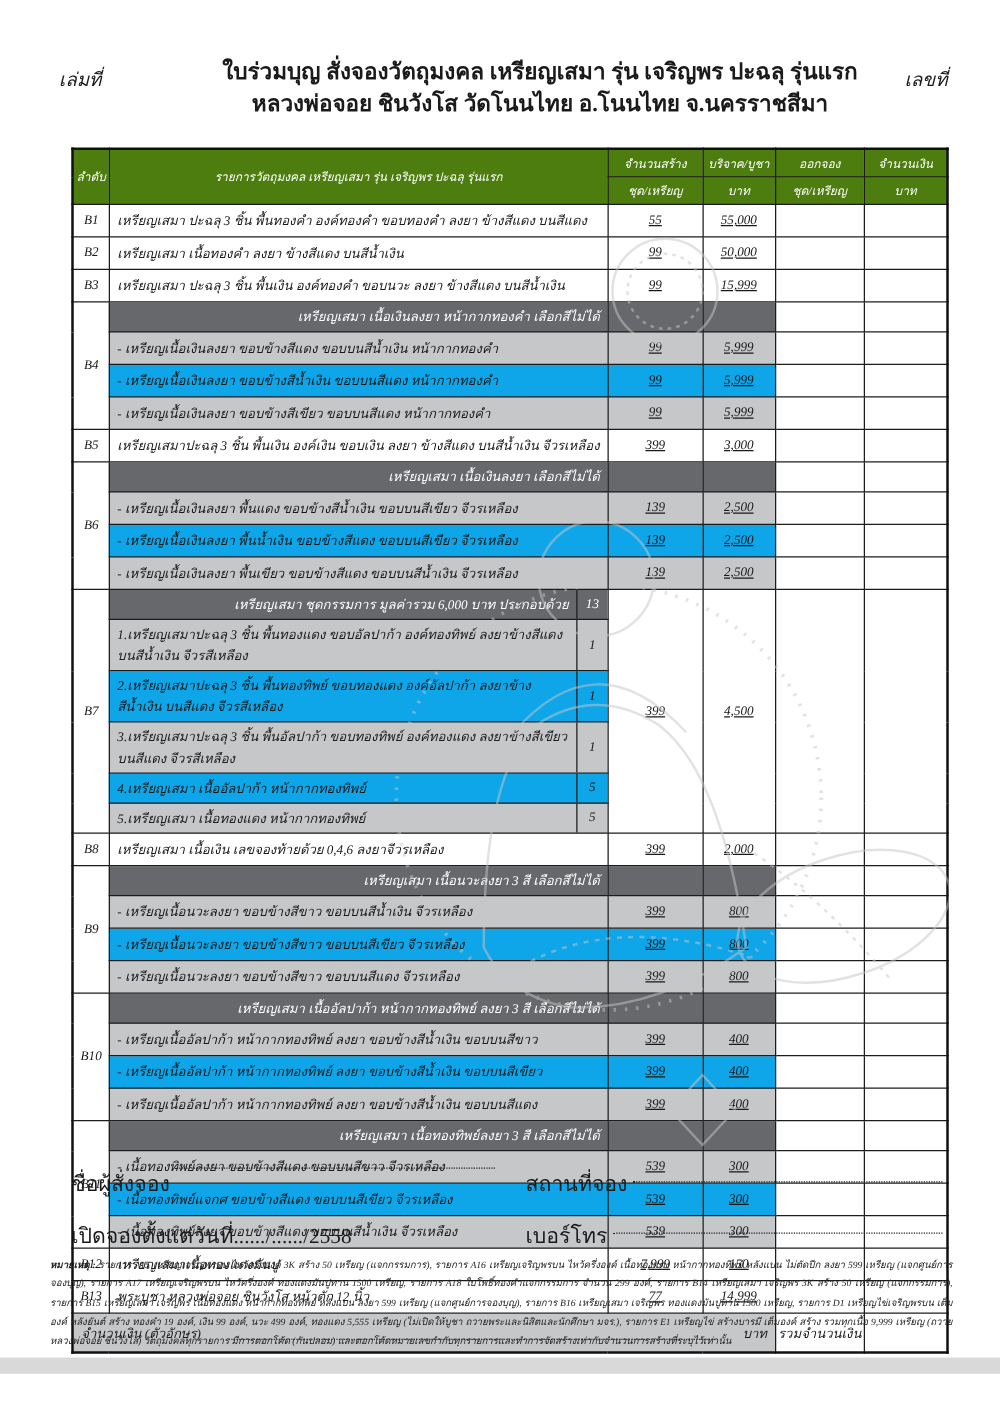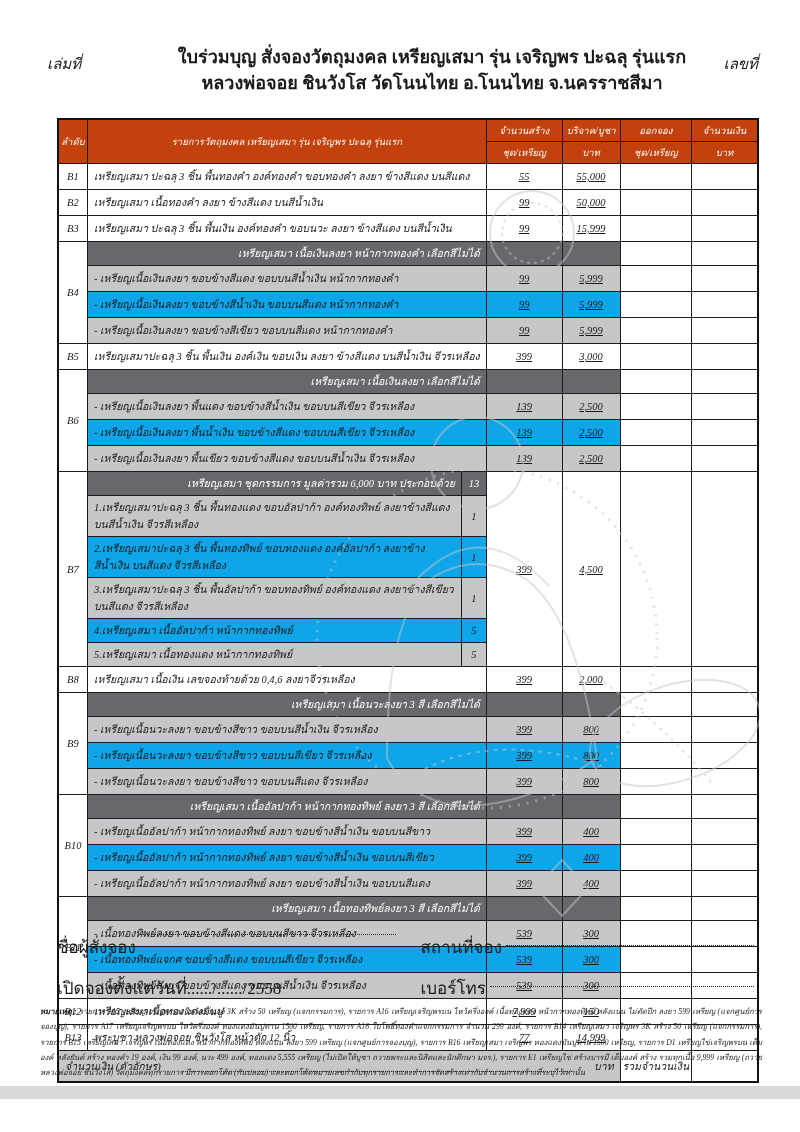--- a/index.html
+++ b/index.html
@@ -12,21 +12,21 @@
   .book-no{left:47px;}
   .sheet-no{right:42px;}
   .titles{position:absolute;top:44px;left:0;width:100%;text-align:center;margin-left:32px;}
   .title-line{font-size:18px;font-weight:bold;line-height:1.45;}
   
   .table-wrap{position:absolute;left:57px;top:118px;width:702px;}
   table{width:100%;border-collapse:collapse;table-layout:fixed;}
   th,td{border:1.5px solid #1c1c1c;}
   table{border:2.5px solid #111;}
   thead th{
-    background:#c2410c;color:#fff;font-weight:normal;font-style:italic;
+    background:#4d7c0f;color:#fff;font-weight:normal;font-style:italic;
     font-size:9.5px;padding:3px 2px;text-align:center;vertical-align:middle;
   }
   .cell{font-size:10.5px;font-style:italic;vertical-align:middle;}
   .id-cell{text-align:center;background:#fff;}
   .desc-cell{text-align:left;padding:4px 6px;background:#fff;}
   .num-cell{text-align:center;background:#fff;text-decoration:underline;}
   .empty-cell{background:#fff;}
   .row-sub-gray .desc-cell,.row-sub-gray .num-cell{background:#c6c7c9;}
   .row-sub-white .desc-cell,.row-sub-white .num-cell{background:#0ea5e9;}
   .ghdr-cell{background:#67686b;color:#fff;text-align:right;padding:3px 6px;}

